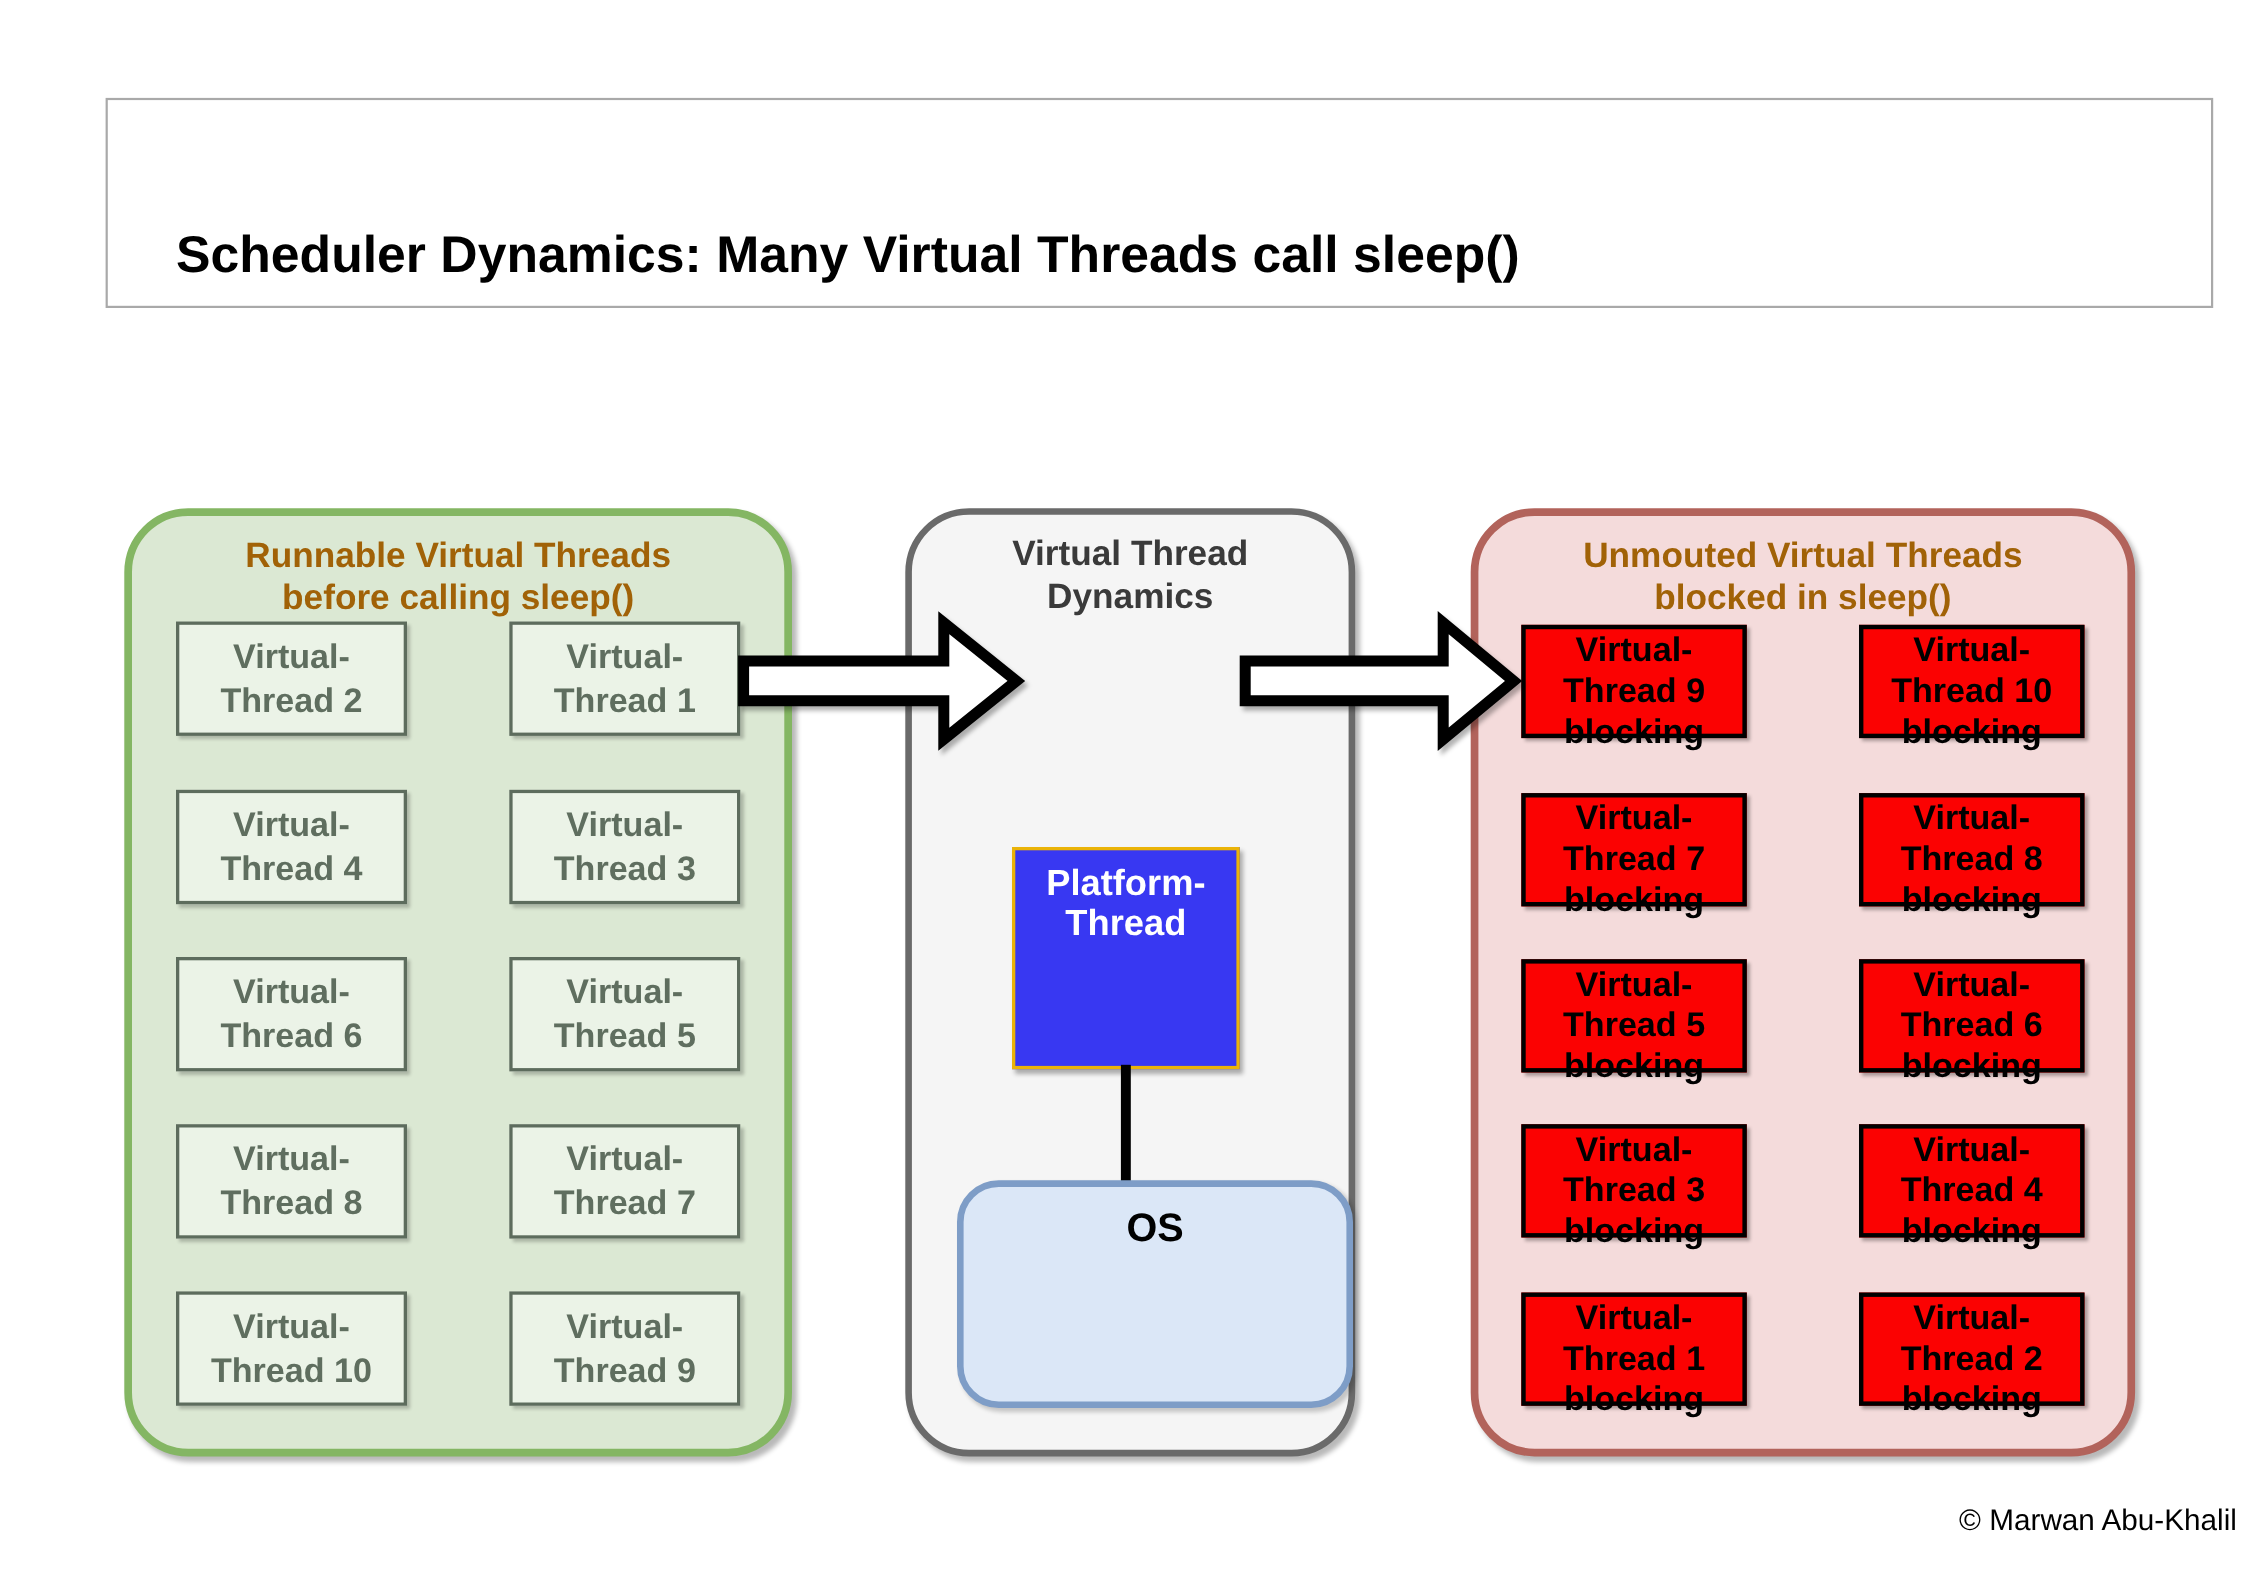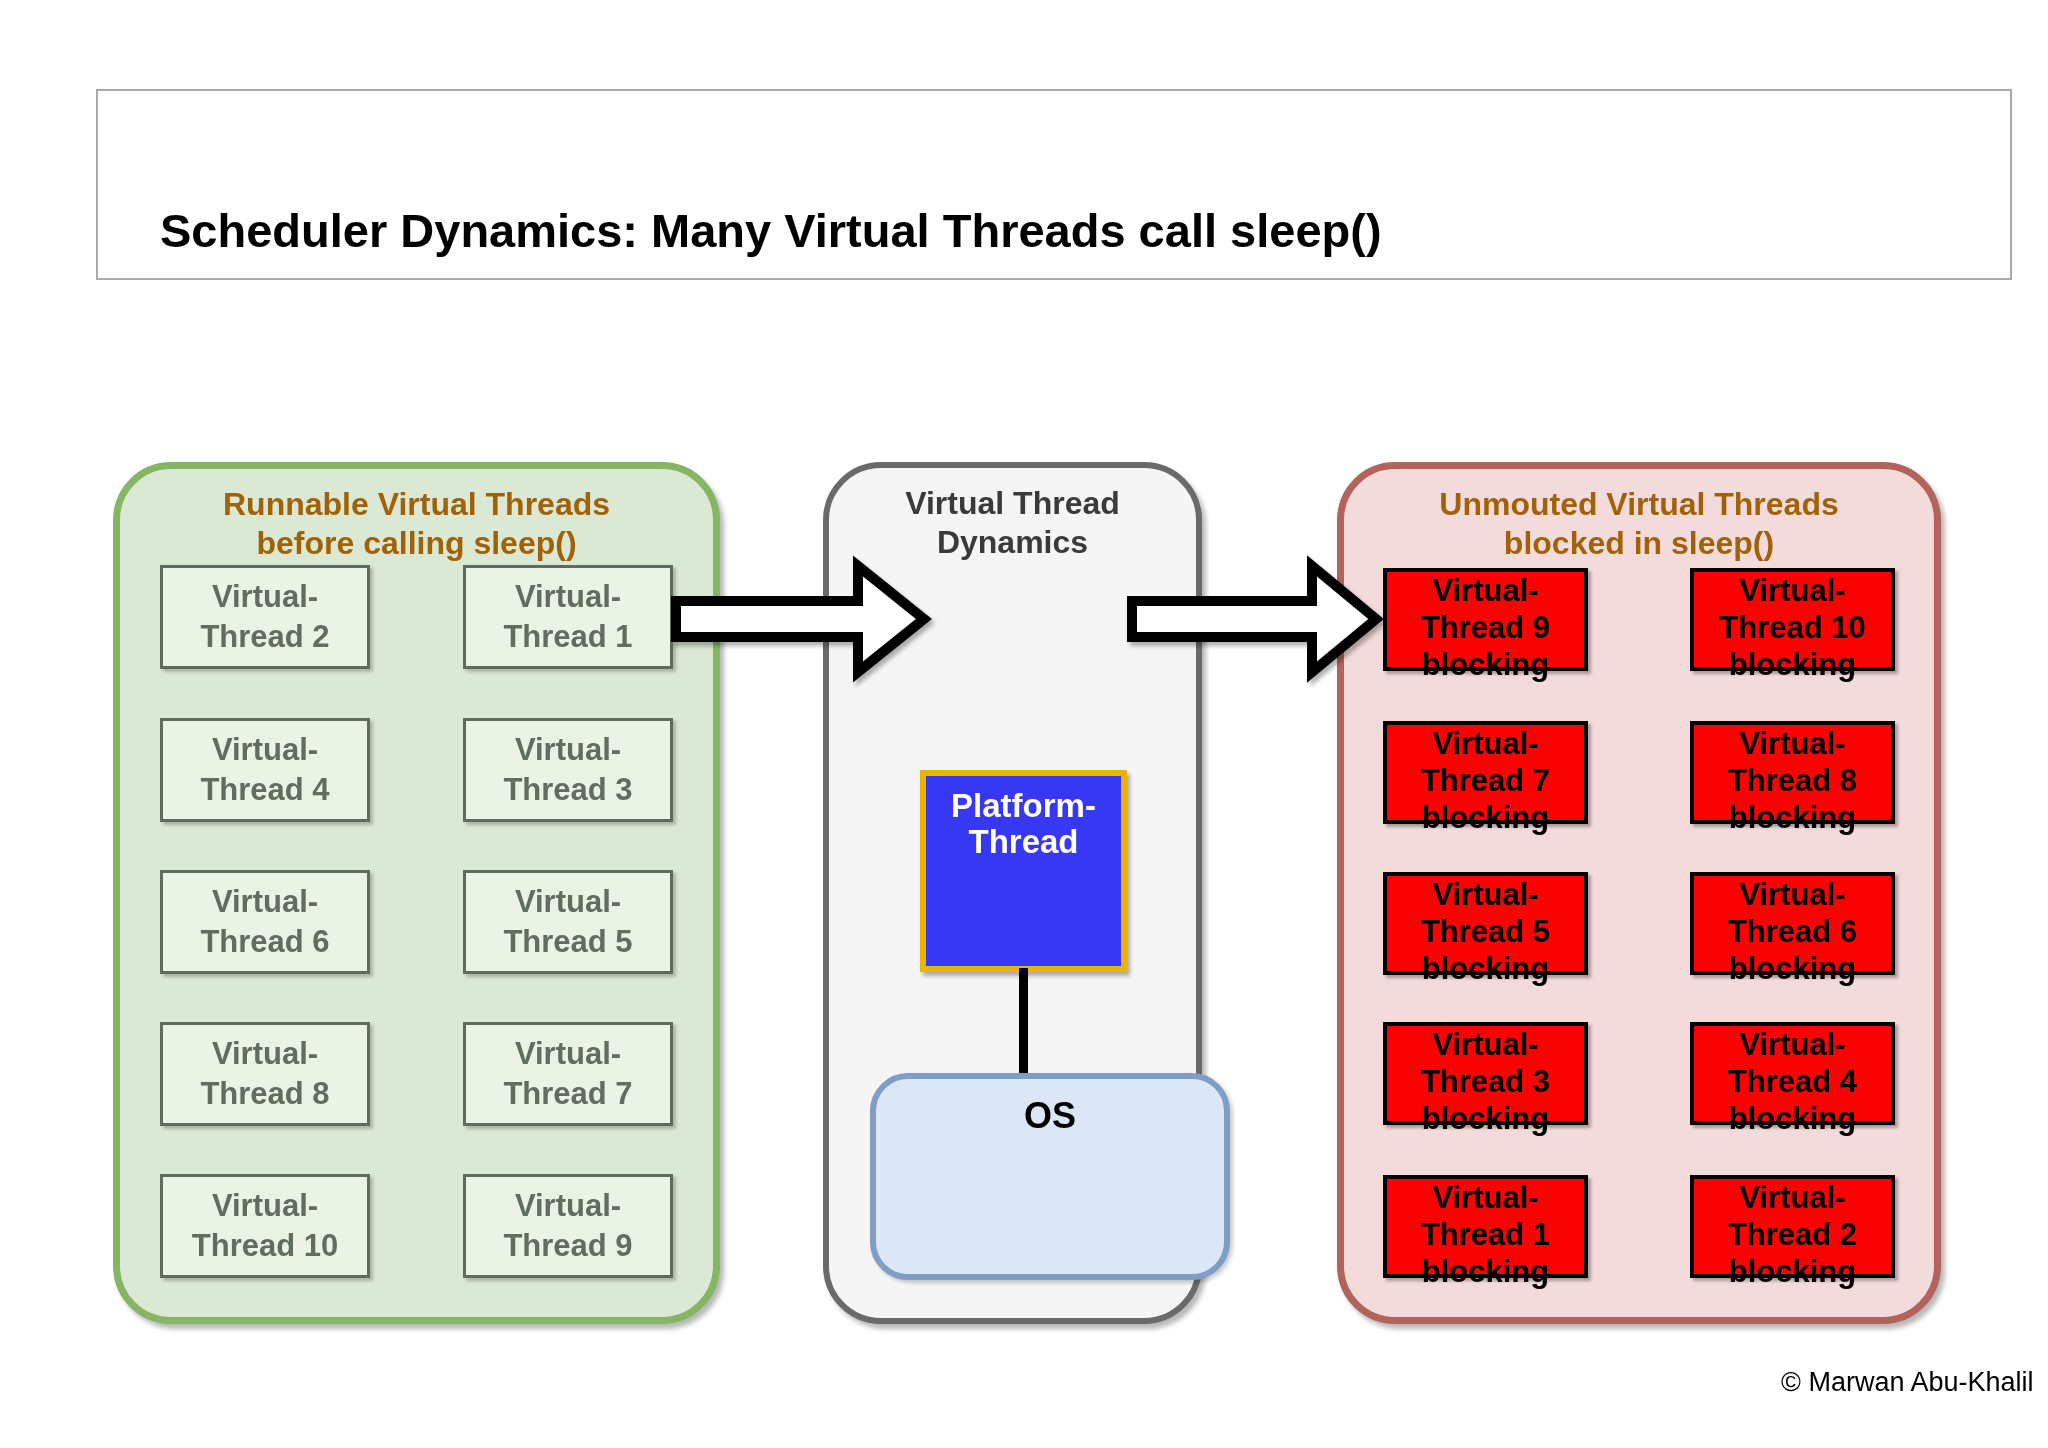--- a/index.html
+++ b/index.html
@@ -7,21 +7,21 @@
 
   
   .title-box{position:absolute;left:96px;top:89px;width:1916px;height:191px;
     background:#ffffff;border:2px solid #a9a9a9;box-sizing:border-box;}
   .title-text{position:absolute;left:62px;top:112px;font-size:47px;font-weight:bold;color:#000;white-space:nowrap;text-align:center;}
 
   
   .panel{position:absolute;box-sizing:border-box;border-radius:58px;
     box-shadow:4px 5px 5px rgba(0,0,0,0.28);}
   .panel-green{left:113px;top:462px;width:607px;height:862px;background:#dbe8d3;border:7px solid #84b663;}
-  .panel-gray{left:823px;top:462px;width:379px;height:862px;background:#f5f5f5;border:6px solid #6a6a6a;}
+  .panel-gray{left:823px;top:462px;width:409px;height:862px;background:#f5f5f5;border:6px solid #6a6a6a;}
   .panel-pink{left:1337px;top:462px;width:604px;height:862px;background:#f4dbdb;border:7px solid #b2635b;}
 
   .panel-title{width:100%;padding-top:16px;text-align:center;font-weight:bold;
     font-size:32px;line-height:39px;color:#a16207;}
   .panel-gray .panel-title{color:#3a3a3a;}
   .panel-title span{display:block;}
 
   
   .vt-box{position:absolute;width:210px;height:104px;box-sizing:border-box;
     background:#ebf3e7;border:3px solid #5d6c5d;
@@ -37,21 +37,21 @@
     background:#fb0202;border:4px solid #000;
     display:flex;flex-direction:column;align-items:center;justify-content:flex-start;
     text-align:center;font-weight:bold;font-size:31px;line-height:37px;color:#000;
     box-shadow:3px 3px 3px rgba(0,0,0,0.3);}
   .rt-box span{display:block;}
   .rc0{left:1383px;} .rc1{left:1690px;}
   .rr0{top:568px;} .rr1{top:721px;} .rr2{top:872px;} .rr3{top:1022px;} .rr4{top:1175px;}
 
   
   .platform-box{position:absolute;left:920px;top:770px;width:207px;height:202px;box-sizing:border-box;
-    background:#3838f2;border:6px solid #eab308;color:#fff;font-weight:bold;font-size:33px;line-height:36px;
+    background:#3838f2;border:3px solid #eab308;color:#fff;font-weight:bold;font-size:33px;line-height:36px;
     text-align:center;padding-top:12px;box-shadow:3px 4px 4px rgba(0,0,0,0.3);}
   .platform-box .stanza{margin:0 0 18px 0;}
   .platform-box span{display:block;}
 
   
   .connector{position:absolute;left:1019px;top:968px;width:9px;height:108px;background:#000;}
 
   
   .os-box{position:absolute;left:870px;top:1073px;width:360px;height:207px;box-sizing:border-box;
     background:#dbe7f7;border:6px solid #7e9dc7;border-radius:38px;

